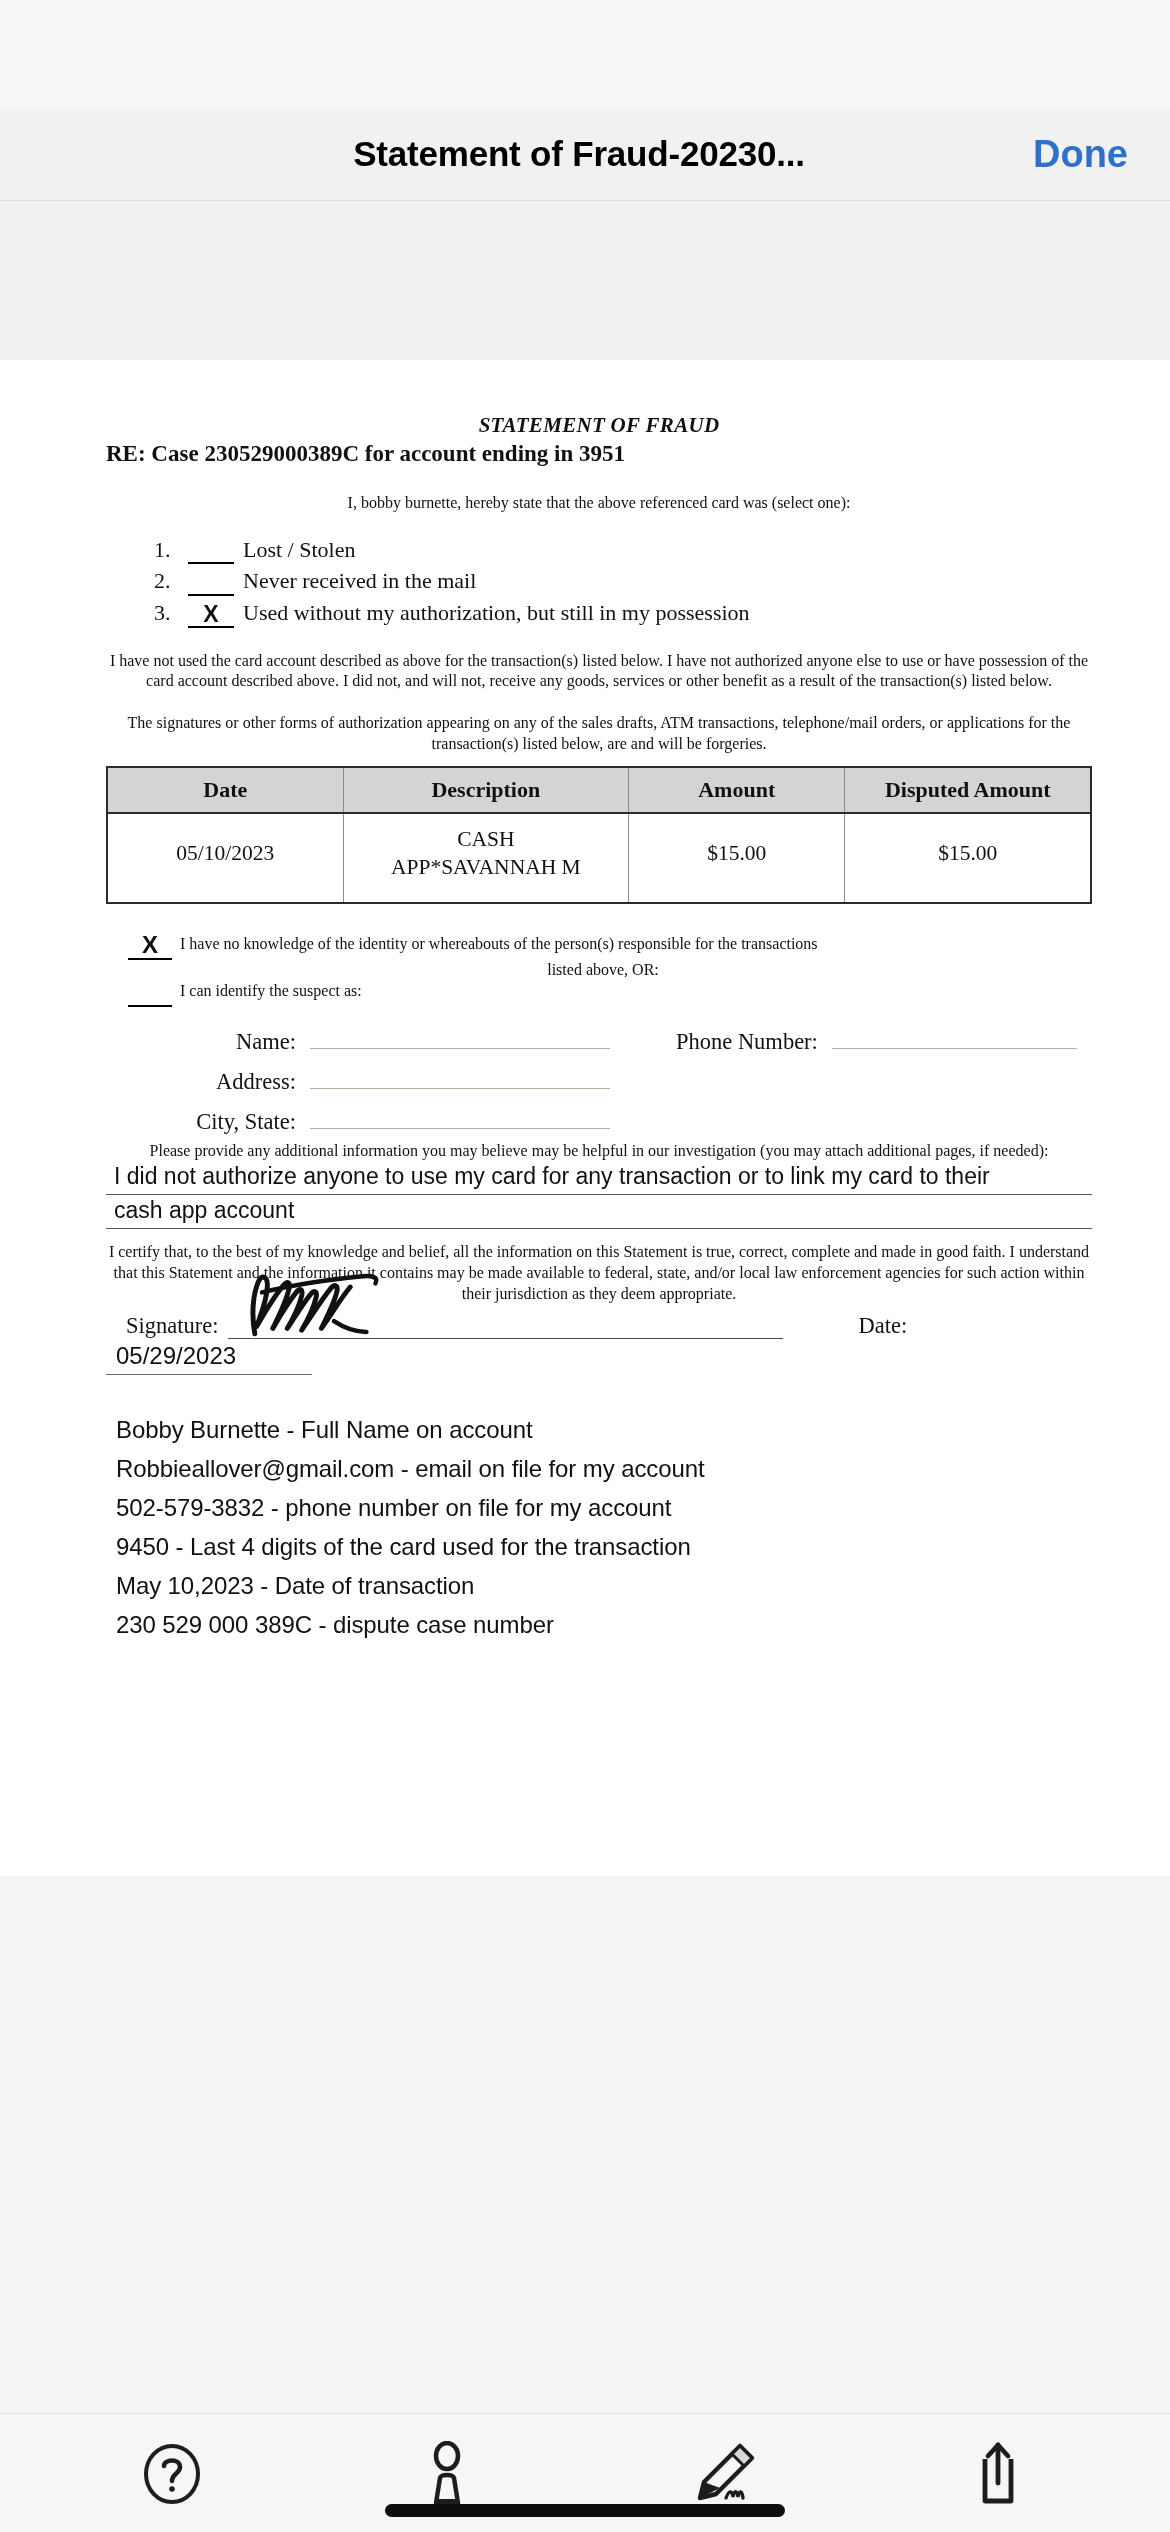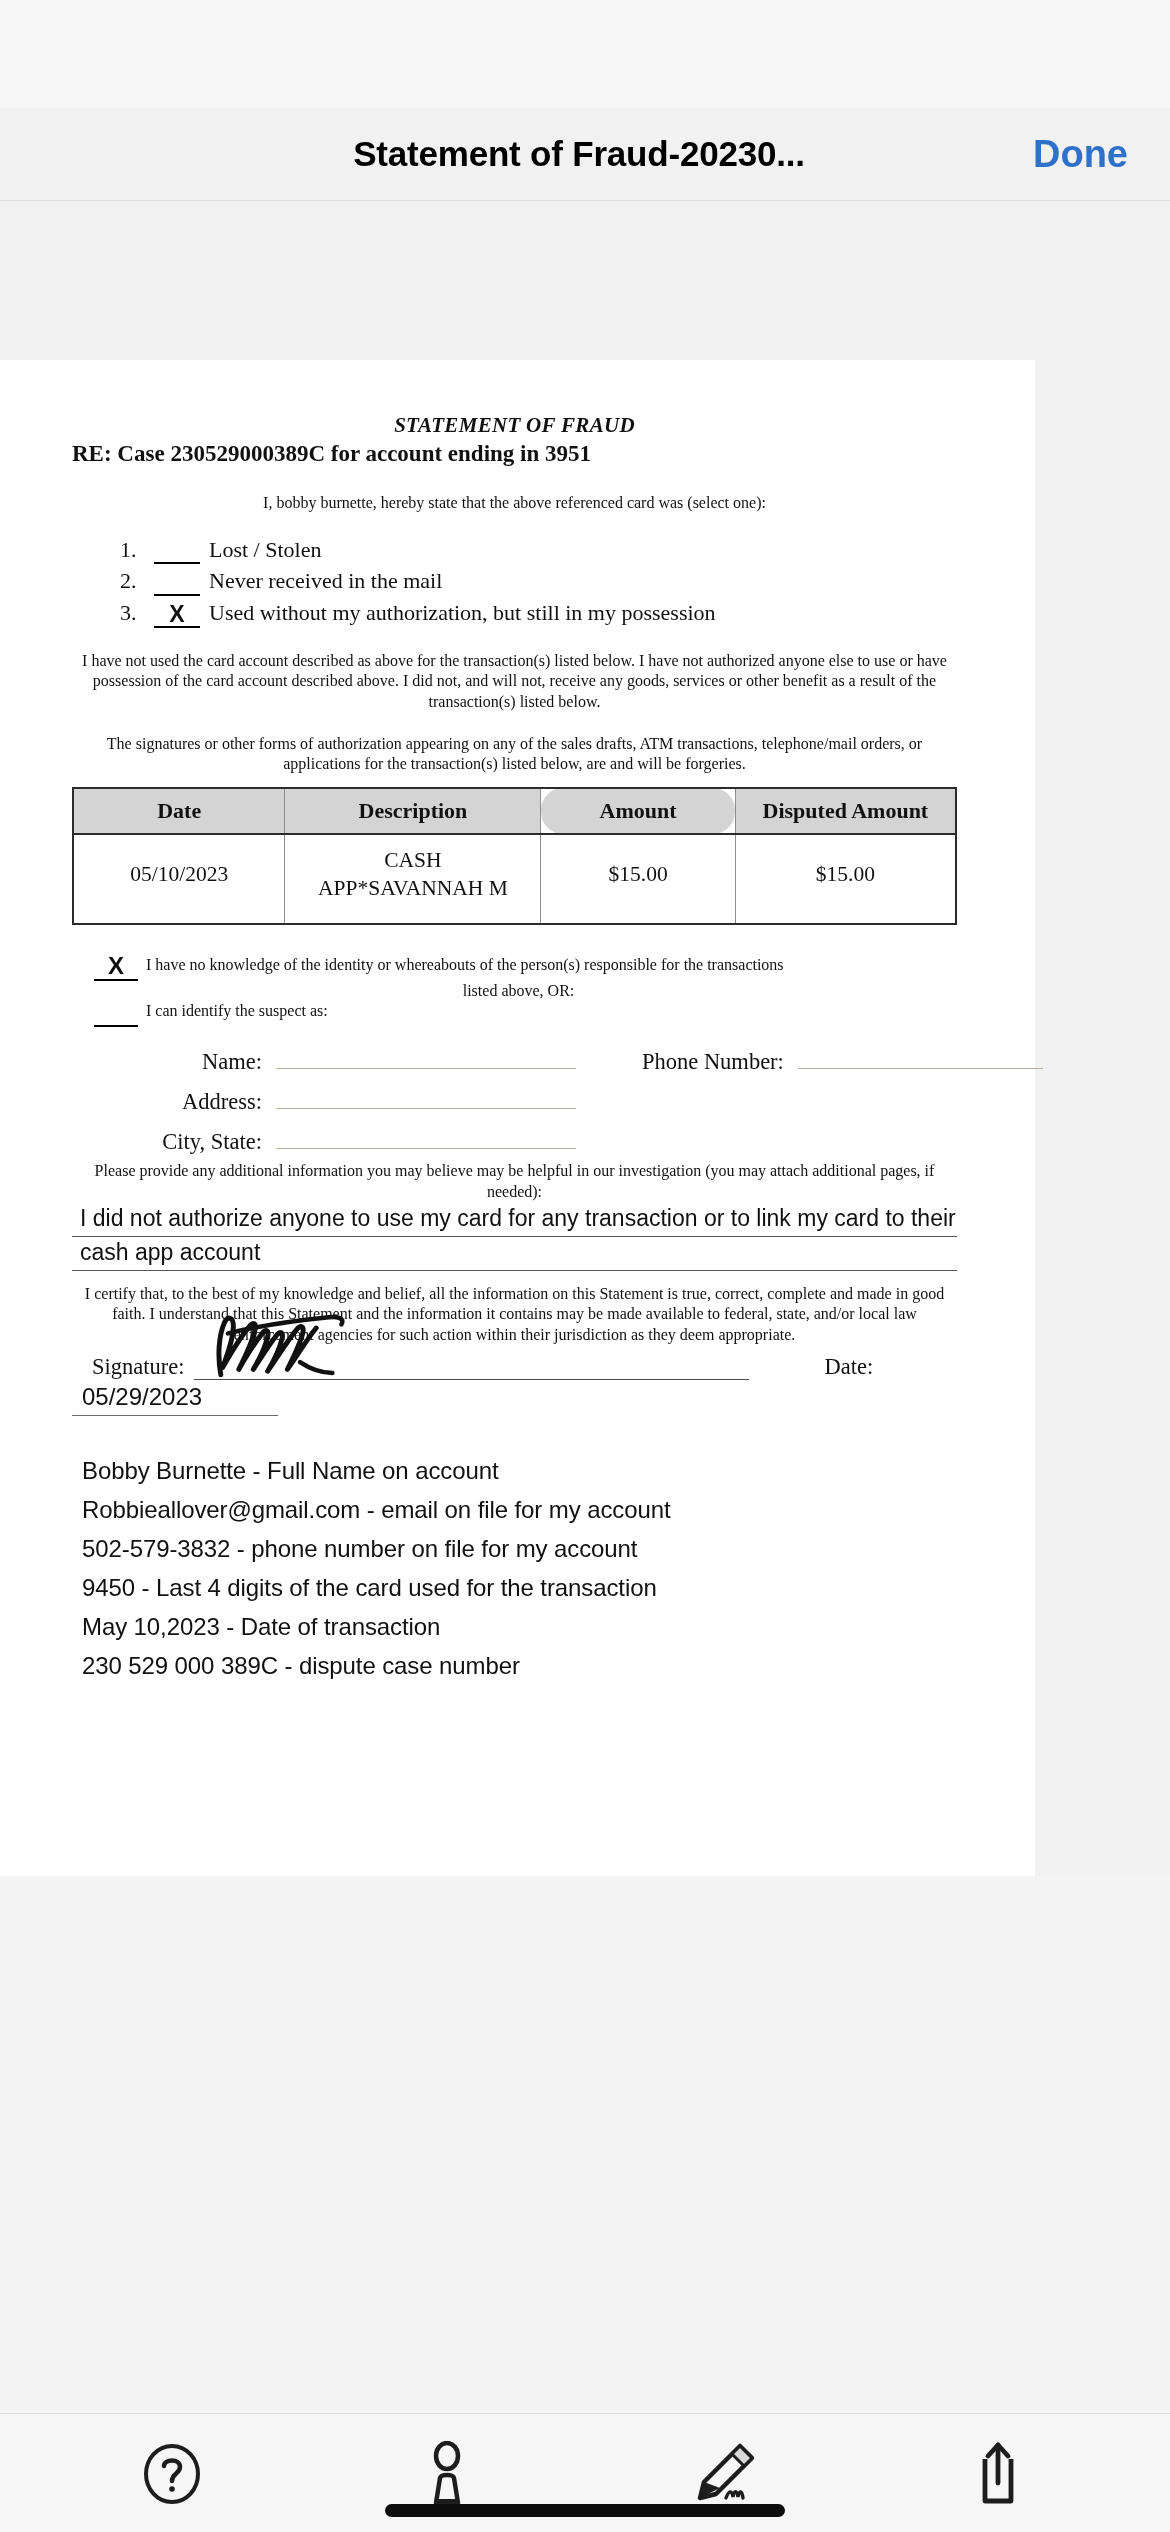--- a/index.html
+++ b/index.html
@@ -54,24 +54,24 @@
   
   .viewer {
     background: #f1f1f1;
     height: 2212px;
     position: relative;
   }
   .page-gap-top { height: 159px; background:#f1f1f1; }
 
   .page {
     background: #ffffff;
-    width: 1035px;
+    width: 1170px;
     height: 1516px;
     box-sizing: border-box;
-    padding: 53px 78px 0 72px;
+    padding: 53px 78px 0 106px;
     position: relative;
     font-family: "Liberation Serif", serif;
     color: #111;
   }
 
   .page-gap-bottom { background: #f4f4f4; height: 537px; }
 
   
   .doc-title {
     text-align: center;
@@ -142,21 +142,21 @@
     border-right: 1px solid #8d8d8d;
     padding: 12px 4px 20px 4px;
     text-align: center;
     vertical-align: middle;
     font-size: 21.5px;
     line-height: 1.3;
   }
   table.txn td:last-child { border-right: none; }
   .col-date { width: 24%; }
   .col-desc { width: 29%; }
-  .col-amt  { width: 22%; border-radius: 22px; }
+  .col-amt  { width: 22%; }
   .col-disp { width: 25%; }
 
   
   .know-row {
     display: flex;
     align-items: flex-start;
     font-size: 22.5px;
     line-height: 1.29;
   }
   .mark-blank {

